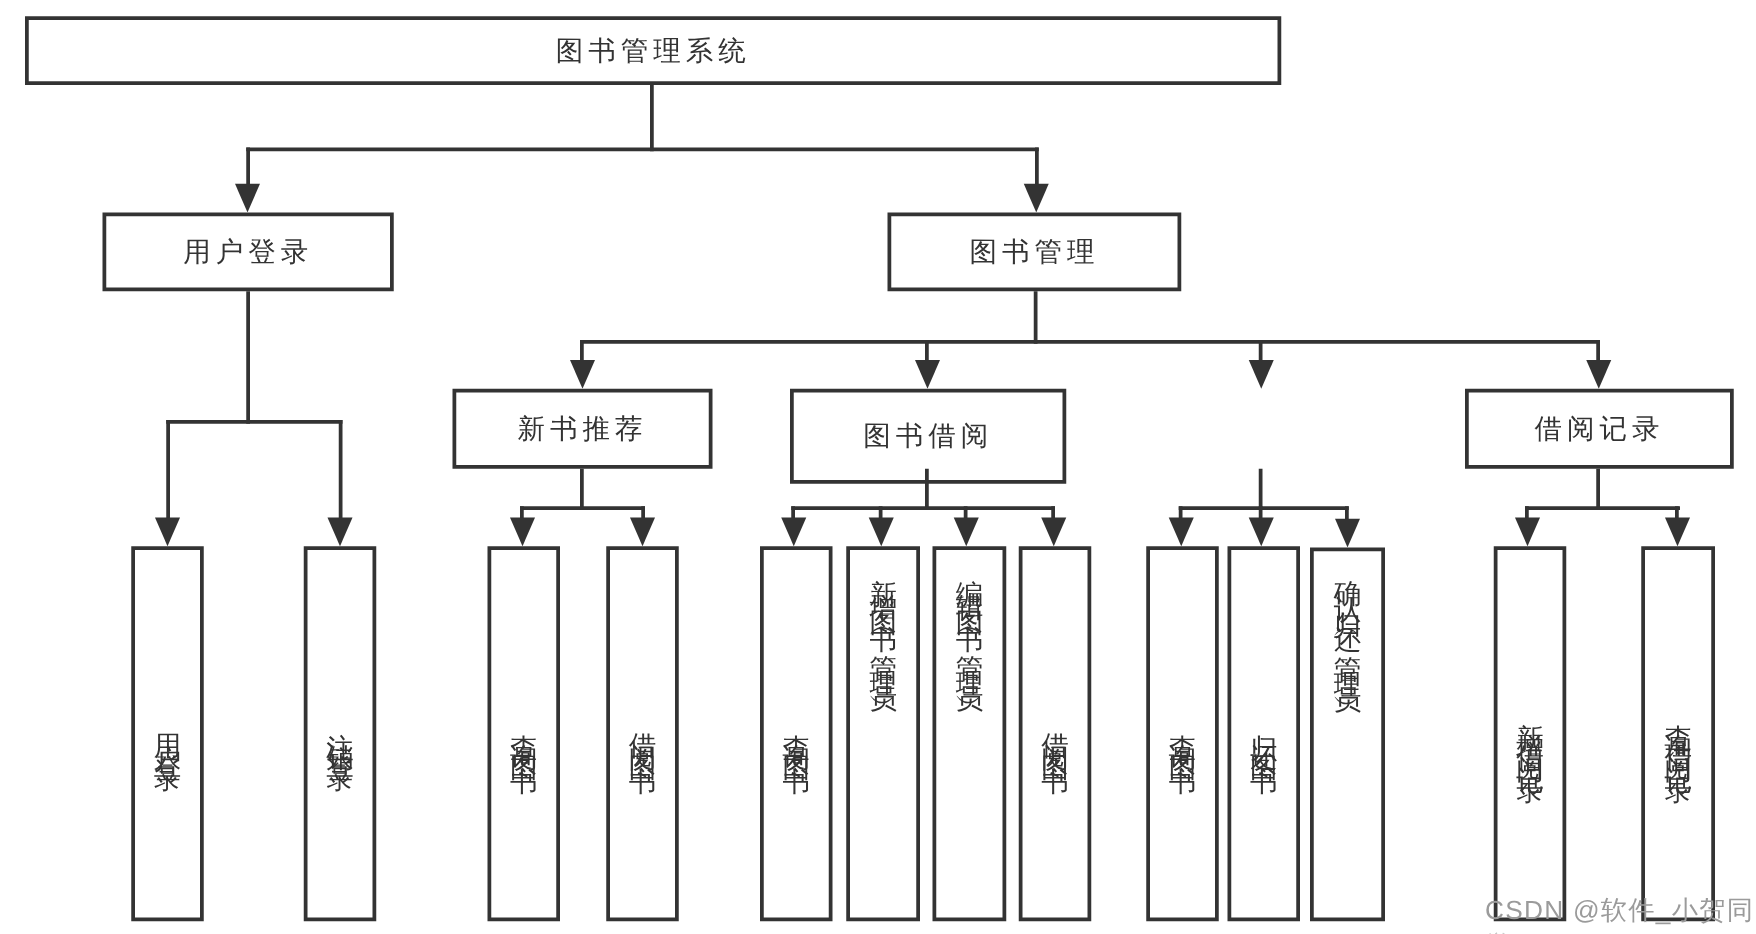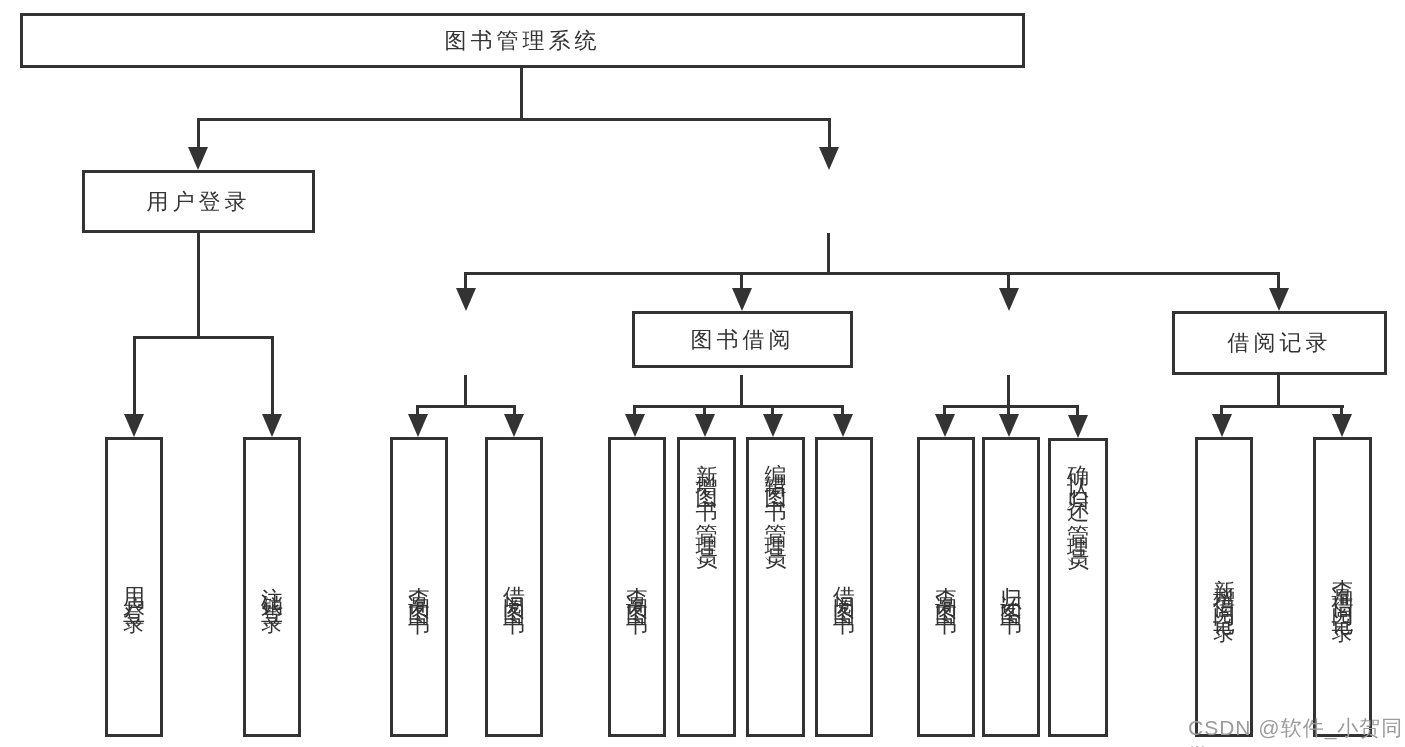--- a/index.html
+++ b/index.html
@@ -61,20 +61,21 @@
   <div class="node" style="left:20px;top:13px;width:1005px;height:55px;">图书管理系统</div>
 
   <div class="line v" style="left:520px;top:68px;height:53px;"></div>
   <div class="line h" style="left:197px;top:118px;width:634px;"></div>
   <div class="line v" style="left:197px;top:118px;height:32px;"></div>
   <div class="arrow" style="left:188px;top:147px;"></div>
   <div class="line v" style="left:828px;top:118px;height:32px;"></div>
   <div class="arrow" style="left:819px;top:147px;"></div>
 
   <div class="node" style="left:82px;top:170px;width:233px;height:63px;">用户登录</div>
+  <div class="node" style="left:710px;top:170px;width:235px;height:63px;">图书管理</div>
 
   <div class="line v" style="left:197px;top:233px;height:106px;"></div>
   <div class="line h" style="left:133px;top:336px;width:141px;"></div>
   <div class="line v" style="left:133px;top:336px;height:80px;"></div>
   <div class="arrow" style="left:124px;top:414px;"></div>
   <div class="line v" style="left:271px;top:336px;height:80px;"></div>
   <div class="arrow" style="left:262px;top:414px;"></div>
 
   <div class="node vnode" style="left:105px;top:437px;width:58px;height:300px;">用户登录</div>
   <div class="node vnode" style="left:243px;top:437px;width:58px;height:300px;">注销登录</div>
@@ -83,21 +84,22 @@
   <div class="line h" style="left:464px;top:272px;width:816px;"></div>
   <div class="line v" style="left:464px;top:272px;height:20px;"></div>
   <div class="arrow" style="left:456px;top:288px;"></div>
   <div class="line v" style="left:740px;top:272px;height:20px;"></div>
   <div class="arrow" style="left:732px;top:288px;"></div>
   <div class="line v" style="left:1007px;top:272px;height:20px;"></div>
   <div class="arrow" style="left:999px;top:288px;"></div>
   <div class="line v" style="left:1277px;top:272px;height:20px;"></div>
   <div class="arrow" style="left:1269px;top:288px;"></div>
 
-  <div class="node" style="left:632px;top:311px;width:221px;height:57px;">图书借阅</div>
+  <div class="node" style="left:362px;top:311px;width:208px;height:64px;">新书推荐</div>
+  <div class="node" style="left:632px;top:311px;width:221px;height:76px;">图书借阅</div>
   <div class="node" style="left:1172px;top:311px;width:215px;height:64px;">借阅记录</div>
 
   <div class="line v" style="left:464px;top:375px;height:33px;"></div>
   <div class="line h" style="left:416px;top:405px;width:100px;"></div>
   <div class="line v" style="left:416px;top:405px;height:12px;"></div>
   <div class="arrow" style="left:408px;top:414px;"></div>
   <div class="line v" style="left:513px;top:405px;height:12px;"></div>
   <div class="arrow" style="left:504px;top:414px;"></div>
 
   <div class="node vnode" style="left:390px;top:437px;width:58px;height:300px;">查询图书</div>

